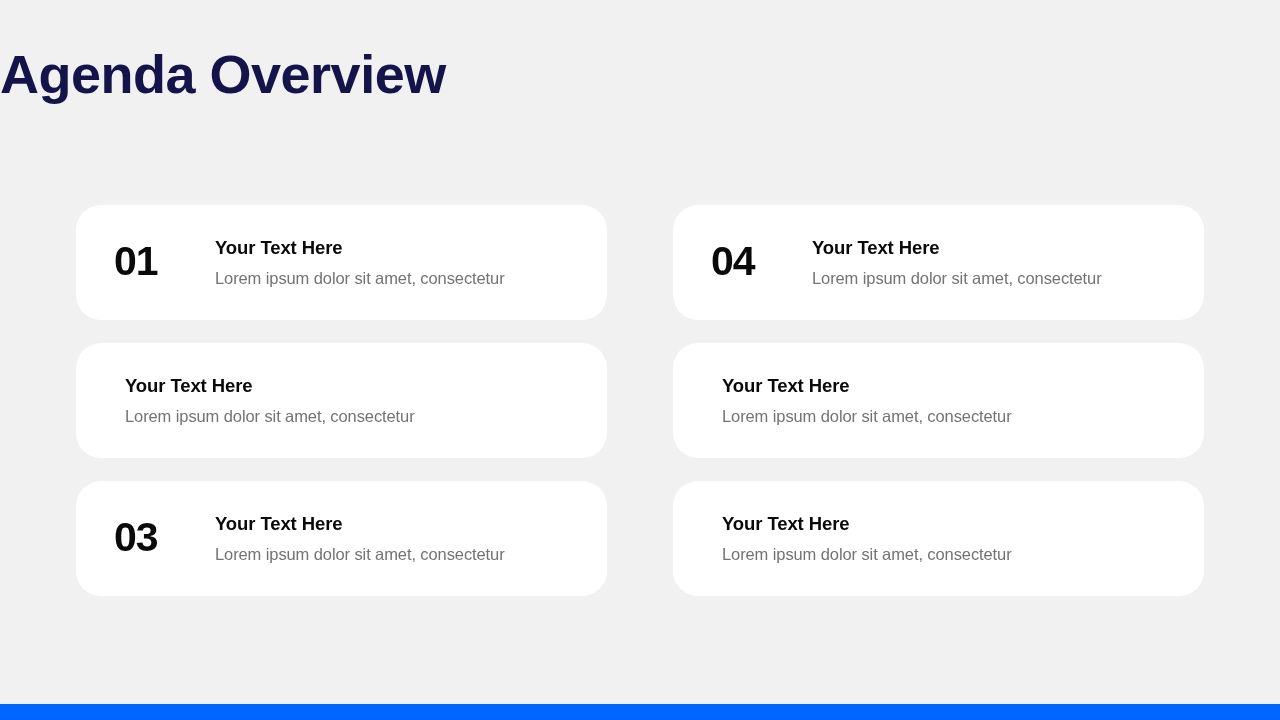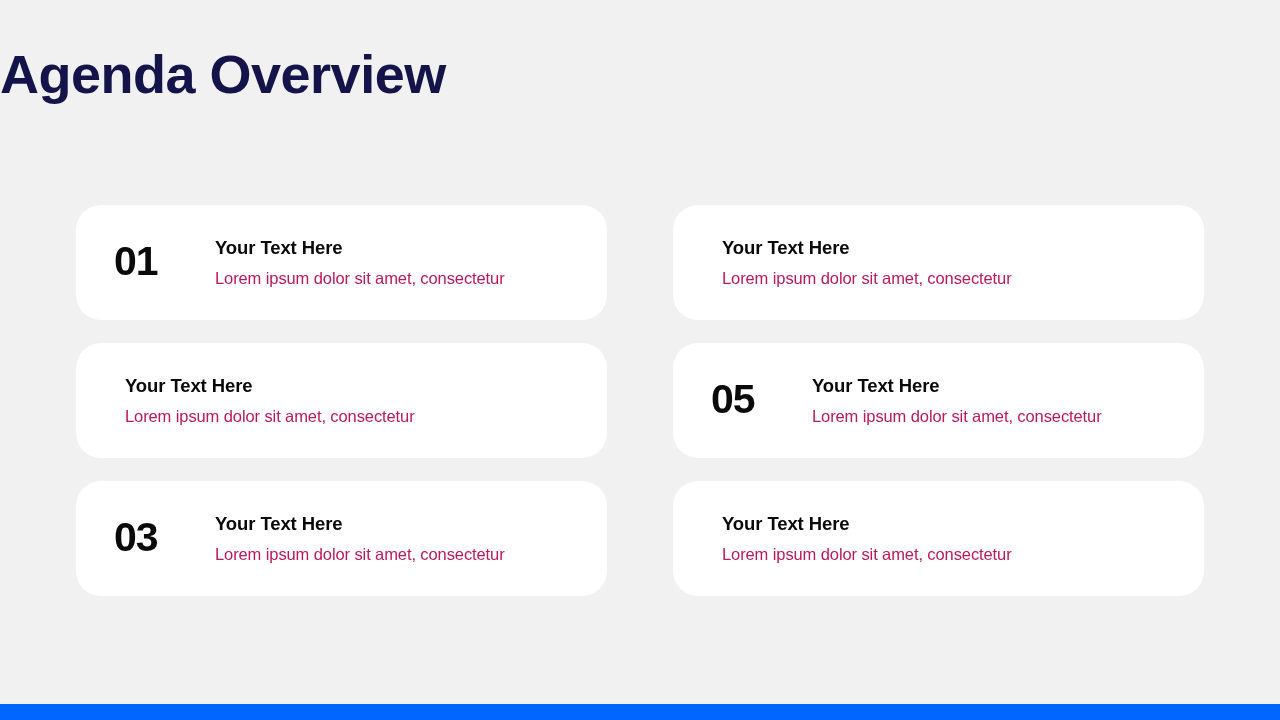--- a/index.html
+++ b/index.html
@@ -77,21 +77,21 @@
     font-weight: bold;
     color: #0a0a0a;
     letter-spacing: -0.1px;
     white-space: nowrap;
   }
 
   .card-desc {
     font-size: 16.5px;
     line-height: 23px;
     font-weight: normal;
-    color: #be185d;
+    color: #737373;
     margin-top: 7px;
     letter-spacing: -0.1px;
     white-space: nowrap;
   }
 
   
   .bottom-bar {
     position: absolute;
     left: 0;
     bottom: 0;
@@ -109,35 +109,35 @@
 
   <div class="agenda-card">
     <div class="card-number">01</div>
     <div class="card-text">
       <div class="card-heading">Your Text Here</div>
       <div class="card-desc">Lorem ipsum dolor sit amet, consectetur</div>
     </div>
   </div>
 
   <div class="agenda-card">
+    <div class="card-number">04</div>
     <div class="card-text">
       <div class="card-heading">Your Text Here</div>
       <div class="card-desc">Lorem ipsum dolor sit amet, consectetur</div>
     </div>
   </div>
 
   <div class="agenda-card">
     <div class="card-text">
       <div class="card-heading">Your Text Here</div>
       <div class="card-desc">Lorem ipsum dolor sit amet, consectetur</div>
     </div>
   </div>
 
   <div class="agenda-card">
-    <div class="card-number">05</div>
     <div class="card-text">
       <div class="card-heading">Your Text Here</div>
       <div class="card-desc">Lorem ipsum dolor sit amet, consectetur</div>
     </div>
   </div>
 
   <div class="agenda-card">
     <div class="card-number">03</div>
     <div class="card-text">
       <div class="card-heading">Your Text Here</div>

